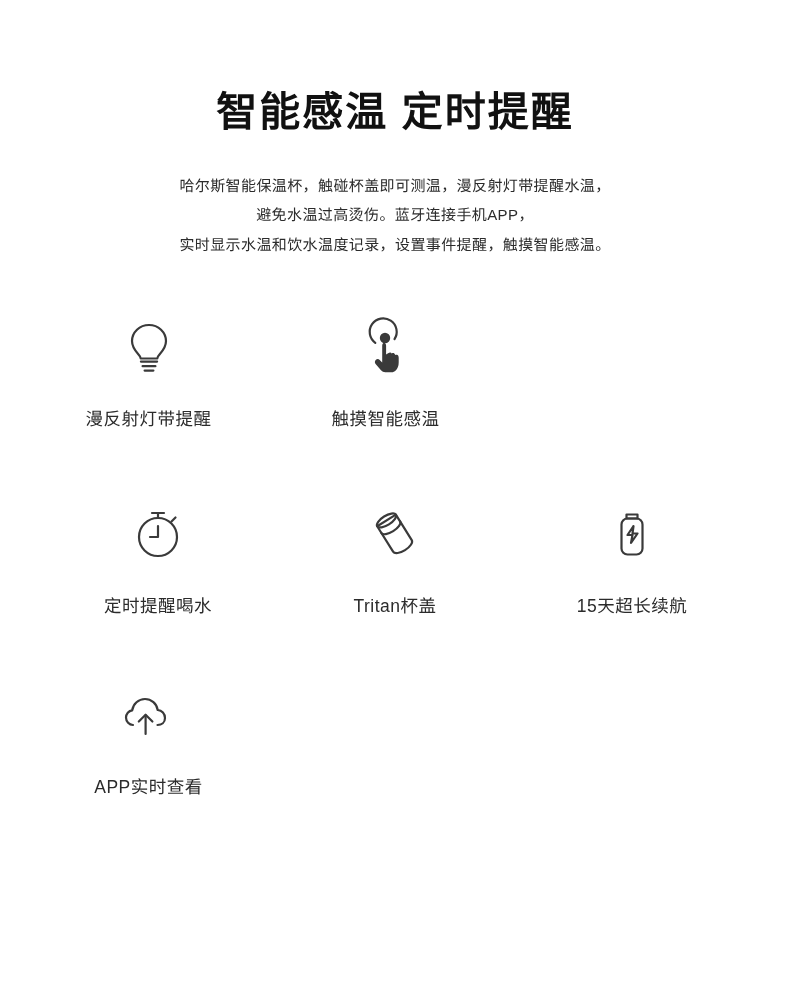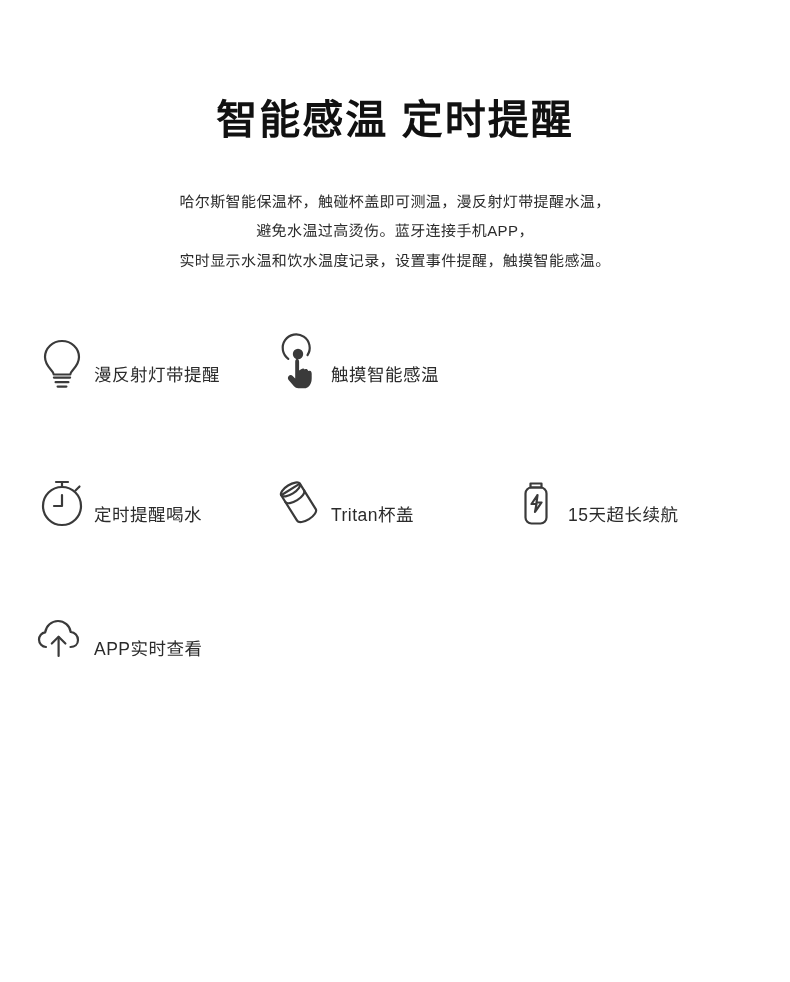--- a/index.html
+++ b/index.html
@@ -20,21 +20,21 @@
     position: relative;
     box-sizing: border-box;
     padding: 0 30px;
   }
   .headline {
     text-align: center;
     font-size: 41px;
     font-weight: 700;
     letter-spacing: 2px;
     color: #111111;
-    margin: 16px;
+    margin: 8px;
     padding-top: 80px;
     line-height: 1.2;
   }
   .subcopy {
     margin: 0;
     padding-top: 26px;
     text-align: center;
     font-size: 15px;
     line-height: 1.95;
     color: #2b2b2b;
@@ -45,27 +45,27 @@
   }
   .features {
     margin-top: 52px;
   }
   .feature-row {
     display: flex;
     justify-content: flex-start;
     align-items: flex-start;
   }
   .feature-row.row-1 { margin-top: 8px; }
-  .feature-row.row-2 { margin-top: 68px; }
+  .feature-row.row-2 { margin-top: 68px; justify-content: center; }
   .feature-row.row-3 { margin-top: 62px; }
 
   .feature {
     width: 237px;
     display: flex;
-    flex-direction: row;
+    flex-direction: column;
     align-items: center;
   }
   .feature .icon-wrap {
     height: 72px;
     display: flex;
     align-items: center;
     justify-content: center;
   }
   .feature .label {
     margin-top: 22px;

